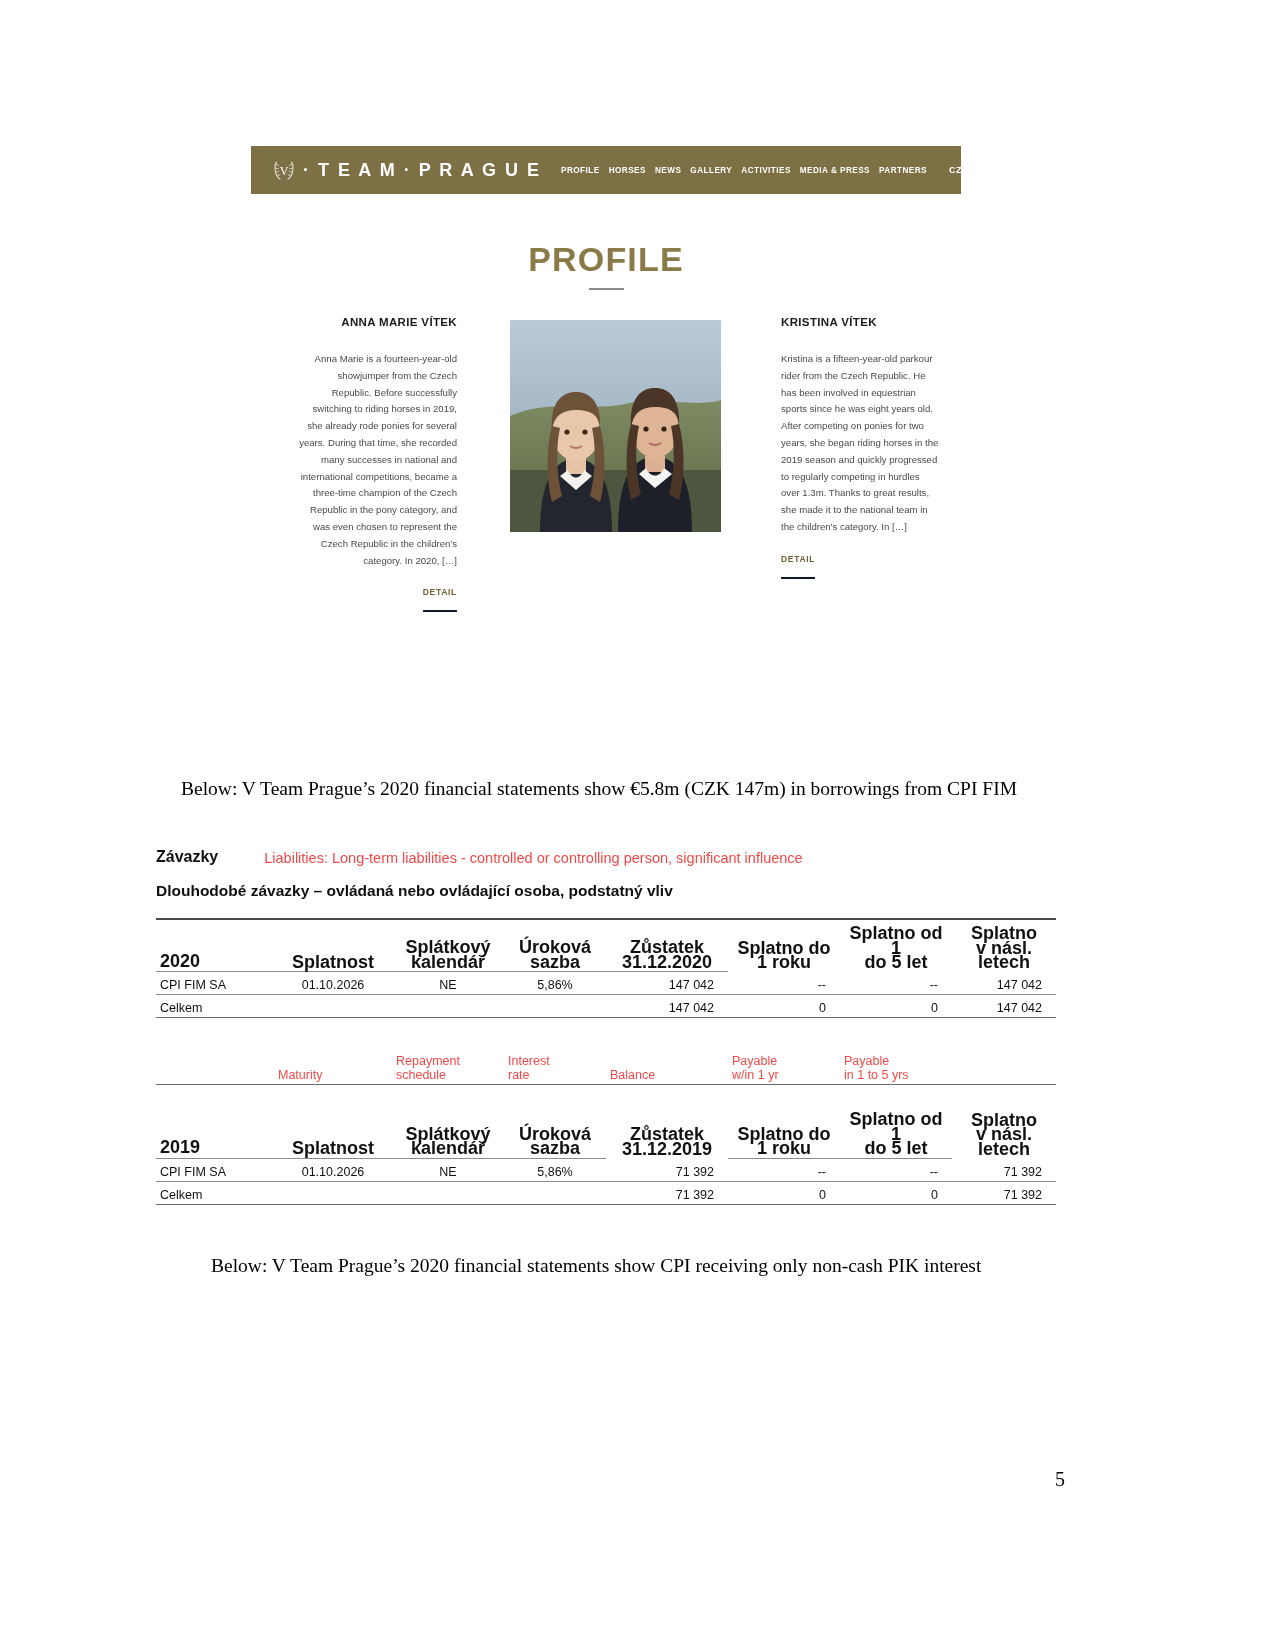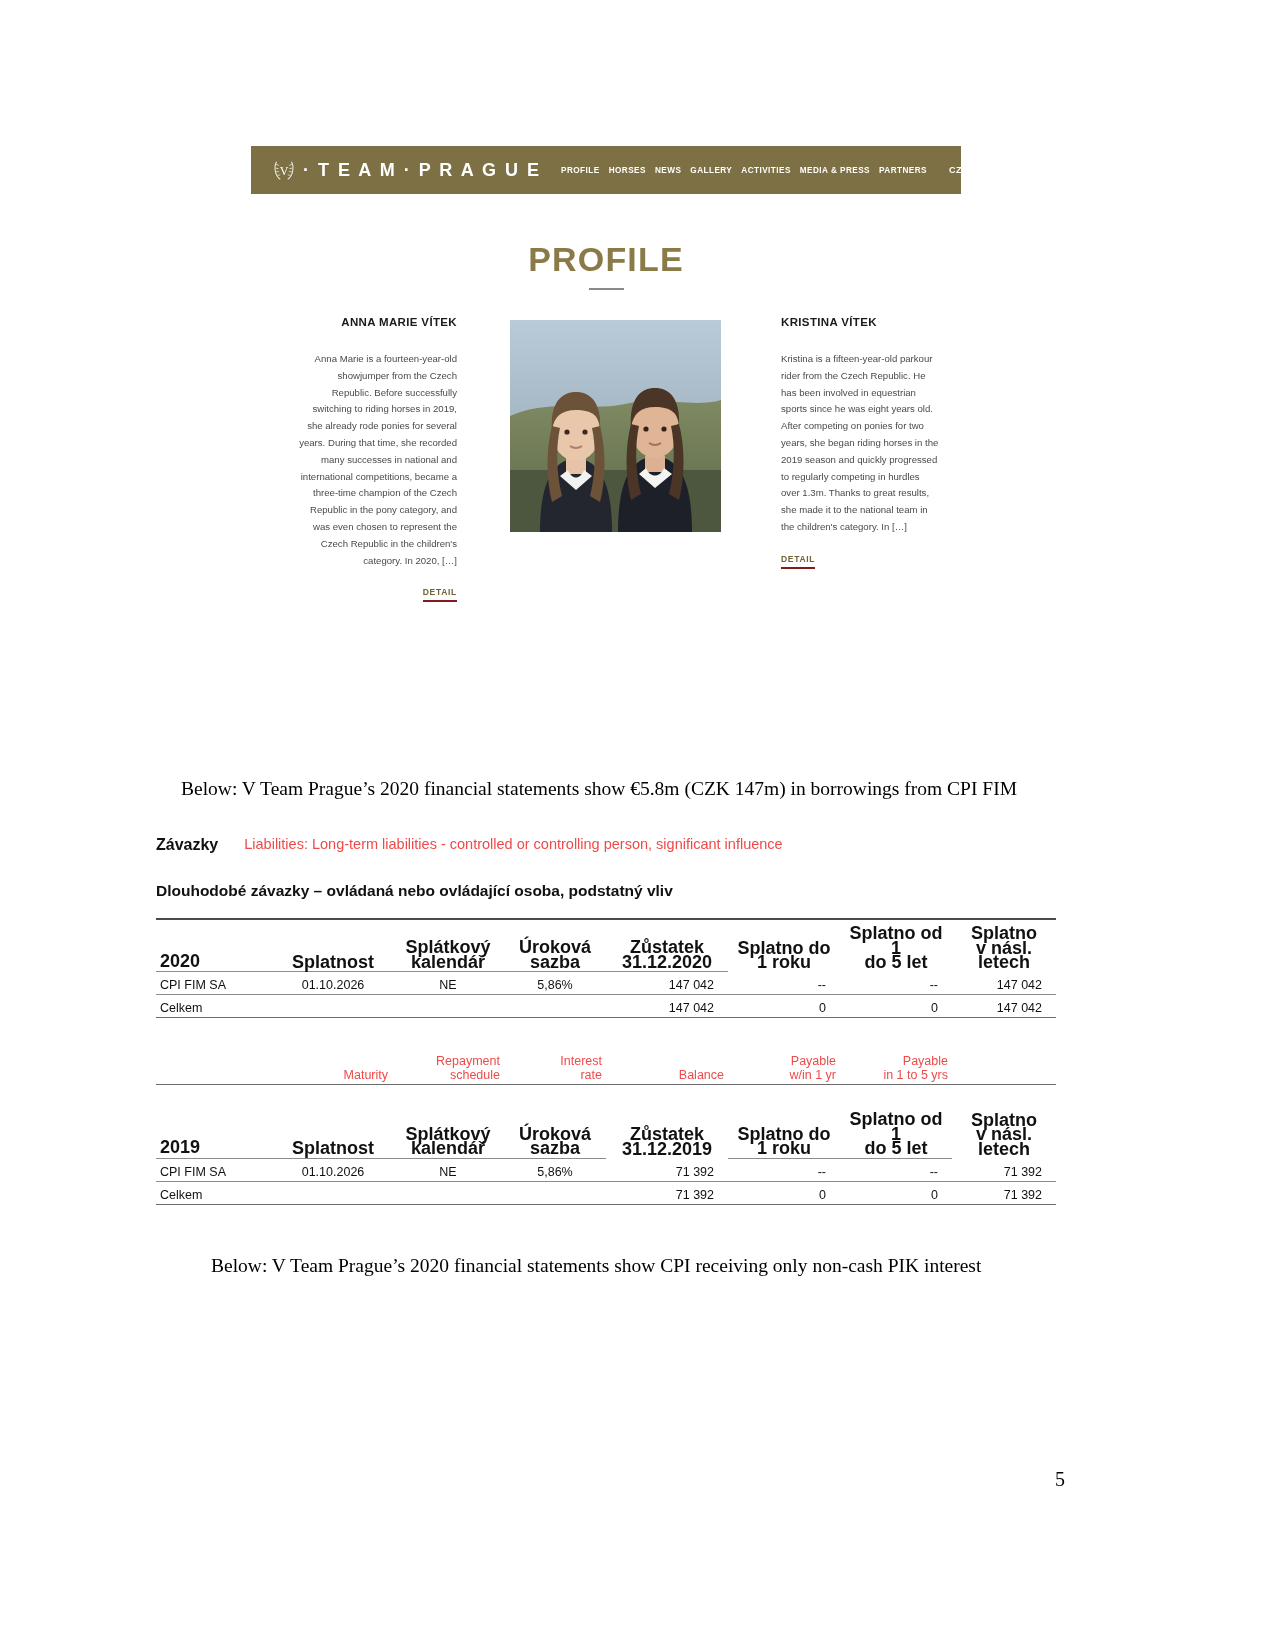--- a/index.html
+++ b/index.html
@@ -133,22 +133,22 @@
     color: #4a4a4a;
   }
   .detail-link {
     display: inline-block;
     margin-top: 18px;
     font-family: "Liberation Sans", sans-serif;
     font-weight: 700;
     font-size: 8.5px;
     letter-spacing: 0.7px;
     color: #6f6236;
-    border-bottom: 2px solid #7f1d1d;
-    padding-bottom: 3px;
+    border-bottom: 2px solid #0f172a;
+    padding-bottom: 13px;
     text-decoration: none;
   }
 
   .riders-photo {
     position: absolute;
     left: 259px;
     top: 174px;
     width: 211px;
     height: 212px;
     overflow: hidden;
@@ -173,24 +173,24 @@
     left: 148px;
     top: 820px;
     width: 920px;
     height: 412px;
     background: #ffffff;
     font-family: "Liberation Sans", sans-serif;
   }
   .fin-row1 {
     position: absolute;
     left: 8px;
-    top: 16px;
+    top: 28px;
     display: flex;
-    align-items: flex-start;
-    gap: 26px;
+    align-items: flex-end;
+    gap: 46px;
   }
   .zavazky {
     font-weight: 700;
     font-size: 16px;
     color: #111111;
   }
   .liab-note {
     font-size: 14.5px;
     color: #ef4a4a;
     white-space: nowrap;
@@ -242,21 +242,21 @@
   .rule-top td { border-top: 2.2px solid #4a4a4a; height: 0; padding: 0; }
   .rule-thin td { border-top: 1.1px solid #8c8c8c; height: 0; padding: 0; }
   .rule-mid td { border-top: 1.6px solid #6b6b6b; height: 0; padding: 0; }
   .rule-seg td { padding: 0; height: 0; }
   .rule-seg td.seg { border-top: 1.1px solid #8c8c8c; }
 
   .redrow td {
     color: #ef4a4a;
     font-size: 12.5px;
     line-height: 14px;
-    text-align: right;
+    text-align: left;
     padding: 6px 4px;
   }
 
   .col-a { width: 118px; }
   .col-b { width: 118px; }
   .col-c { width: 112px; }
   .col-d { width: 102px; }
   .col-e { width: 122px; }
   .col-f { width: 112px; }
   .col-g { width: 112px; }

